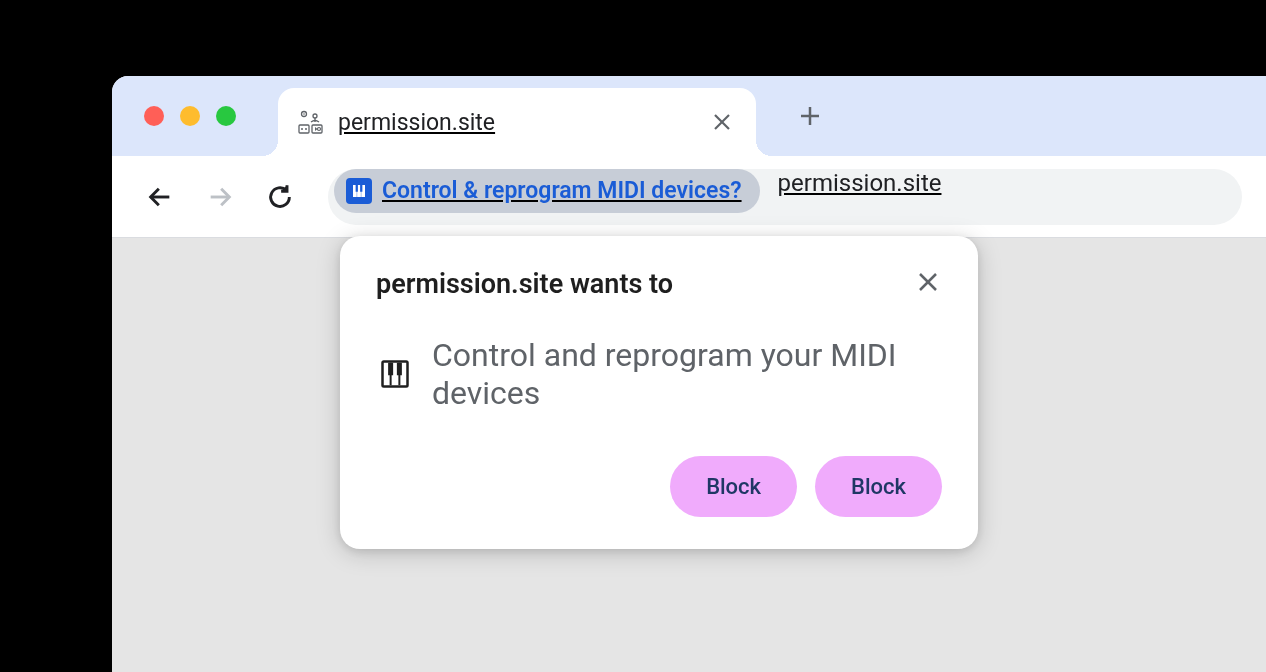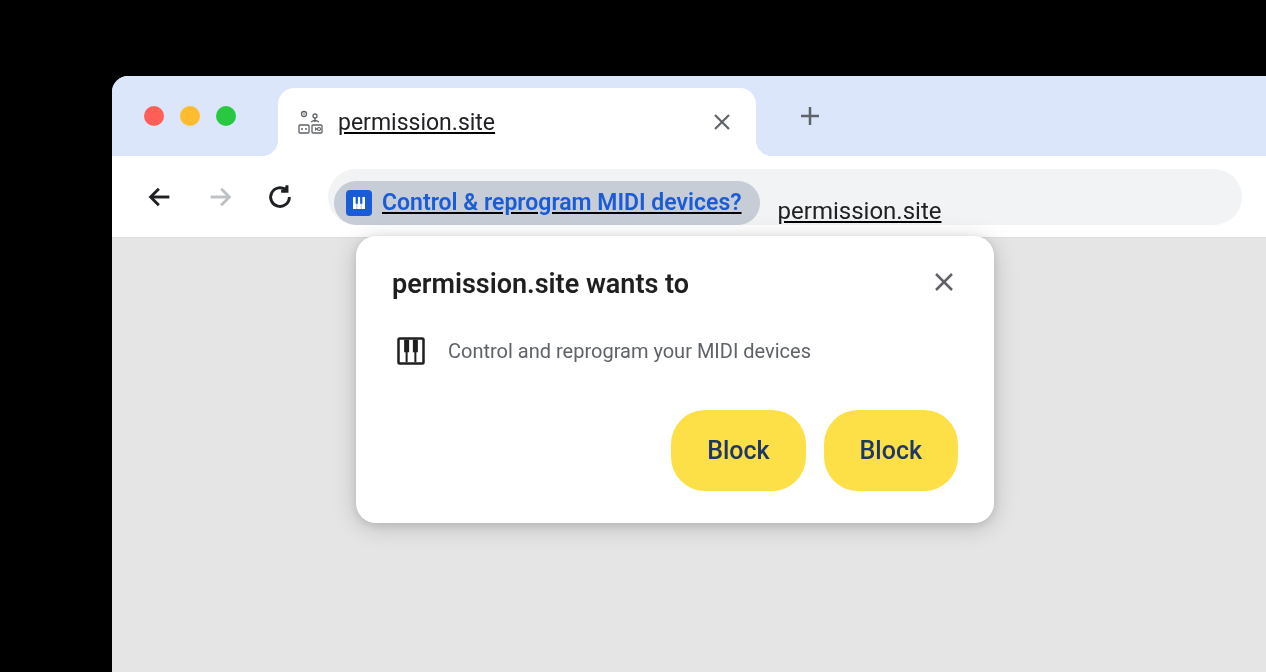--- a/index.html
+++ b/index.html
@@ -153,21 +153,21 @@
     .nav-btn.disabled svg {
       stroke: #bdc1c6;
     }
     
     .address-bar {
       flex: 1;
       height: 56px;
       background: #f1f3f4;
       border-radius: 28px;
       display: flex;
-      align-items: flex-end;
+      align-items: flex-start;
       padding: 0 6px 0 6px;
       margin-left: 12px;
       gap: 0;
     }
     
     .permission-chip {
       background: #c7cdd7;
       border-radius: 24px;
       height: 44px;
       display: flex;
@@ -200,21 +200,21 @@
     
     .content-area {
       background: #e5e5e5;
       height: calc(100% - 162px);
       position: relative;
     }
     
     .permission-popup {
       position: absolute;
       top: -2px;
-      left: 244px;
+      left: 228px;
       width: 638px;
       background: #fff;
       border-radius: 20px;
       box-shadow: 0 4px 24px rgba(0,0,0,0.18), 0 2px 8px rgba(0,0,0,0.1);
       padding: 32px 36px 32px 36px;
     }
     
     .popup-header {
       display: flex;
       justify-content: space-between;
@@ -244,37 +244,37 @@
       margin-bottom: 44px;
       padding-left: 4px;
     }
     
     .permission-icon {
       width: 30px;
       height: 30px;
     }
     
     .permission-text {
-      font-size: 20px;
+      font-size: 32px;
       color: #5f6368;
     }
     
     .popup-actions {
       display: flex;
       gap: 18px;
       justify-content: flex-end;
     }
     
     .popup-btn {
       border: none;
-      background: #fde047;
+      background: #f0abfc;
       color: #1f3765;
-      font-size: 25px;
+      font-size: 22px;
       font-weight: 500;
-      padding: 26px 36px;
+      padding: 18px 36px;
       border-radius: 34px;
       cursor: pointer;
       font-family: inherit;
     }
     
     .piano-svg rect.wk { fill: #fff; }
   </style>
 </head>
 <body>
 

